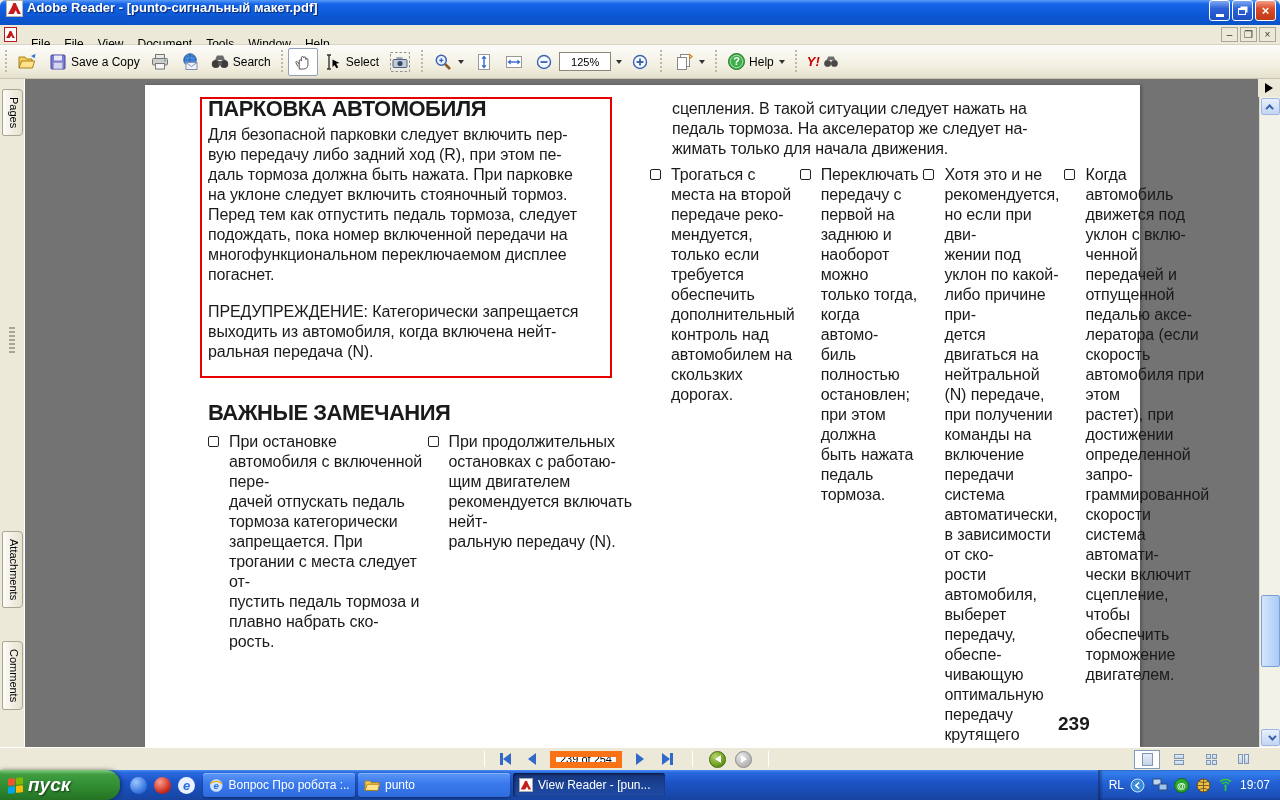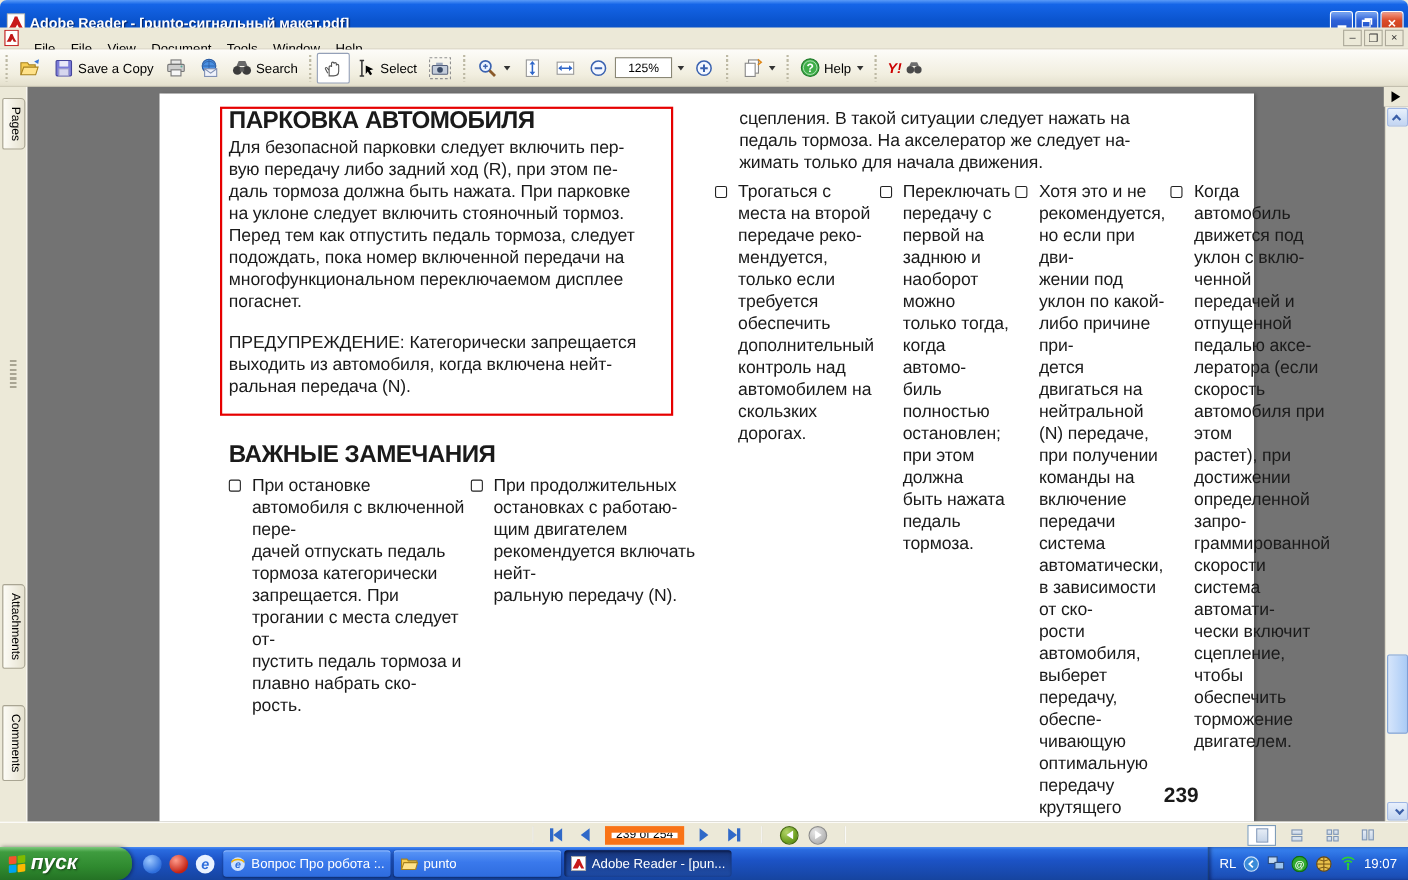--- a/index.html
+++ b/index.html
@@ -3,21 +3,21 @@
 <meta charset="utf-8">
 <style>
   * { margin:0; padding:0; box-sizing:border-box; }
   html,body { width:1280px; height:800px; overflow:hidden; }
   body { font-family:"Liberation Sans", sans-serif; }
   .app { position:relative; width:1280px; height:800px; background:#ECE9D8; overflow:hidden; }
 
   
   .titlebar { position:absolute; top:0; left:0; right:0; height:40px;
     background:linear-gradient(180deg,#5A9BF8 0%,#1565E8 10%,#0B55CF 45%,#0A51C4 80%,#1668E8 100%);
-    border-radius:6px 6px 0 0; display:flex; align-items:center; padding:0 4px; }
+    border-radius:6px 6px 0 0; display:flex; padding:0 4px; }
   .titlebar .appicon { width:17px; height:17px; margin:0 4px 0 2px; }
   .title-text { color:#fff; font-weight:bold; font-size:13px; text-shadow:1px 1px 1px rgba(0,0,30,.6); }
   .winbtns { margin-left:auto; display:flex; gap:2px; }
   .winbtn { width:21px; height:21px; border-radius:3px; border:1px solid #fff;
     background:linear-gradient(180deg,#7EA9F2,#2E62D8 40%,#1E4FC4); color:#fff; font-size:12px;
     display:flex; align-items:center; justify-content:center; line-height:1; }
   .winbtn.close { background:linear-gradient(180deg,#F2A08C,#DC4B27 40%,#C03A18); font-size:13px; font-weight:bold; }
   .glyph-min { width:8px; height:3px; background:#fff; margin-top:9px; }
   .glyph-restore { width:8px; height:7px; border:1px solid #fff; border-top:2px solid #fff; box-shadow:2px -2px 0 -0.5px #fff; margin:2px 2px 0 0; }
 
@@ -489,21 +489,21 @@
           <path d="M1 12.5 V3 h5 l1.2 1.6 H15 v2" fill="#F7CE54" stroke="#A8821E"></path>
           <path d="M1 12.5 L3.2 6.2 H15.6 L13.8 12.5 Z" fill="#FFE28A" stroke="#A8821E"></path>
         </svg>
         <span class="lbl">punto</span>
       </div>
       <div class="taskbtn active">
         <svg width="14" height="14" viewBox="0 0 14 14">
           <rect x="0.5" y="0.5" width="13" height="13" fill="#FFF" stroke="#AAA"></rect>
           <path d="M1.6 11.5 C4 7.6 5.3 4.8 6 3 h2 c0.7 2 2.2 5.2 4.2 8.5 h-2.8 l-1.5-3 -1.6 3 z" fill="#C81A1A"></path>
         </svg>
-        <span class="lbl">Adobe Reader - [pun...</span>
+        <span class="lbl">View Reader - [pun...</span>
       </div>
     </div>
     <div class="tray">
       <span>RL</span>
       <span class="trayicon">
         <svg width="15" height="15" viewBox="0 0 15 15">
             <circle cx="7.5" cy="7.5" r="6.5" fill="#3A8BD8" stroke="#CFE4FA"></circle>
             <path d="M9 4.5 L5.8 7.5 L9 10.5" fill="none" stroke="#FFF" stroke-width="1.6"></path>
           </svg>
       </span>

